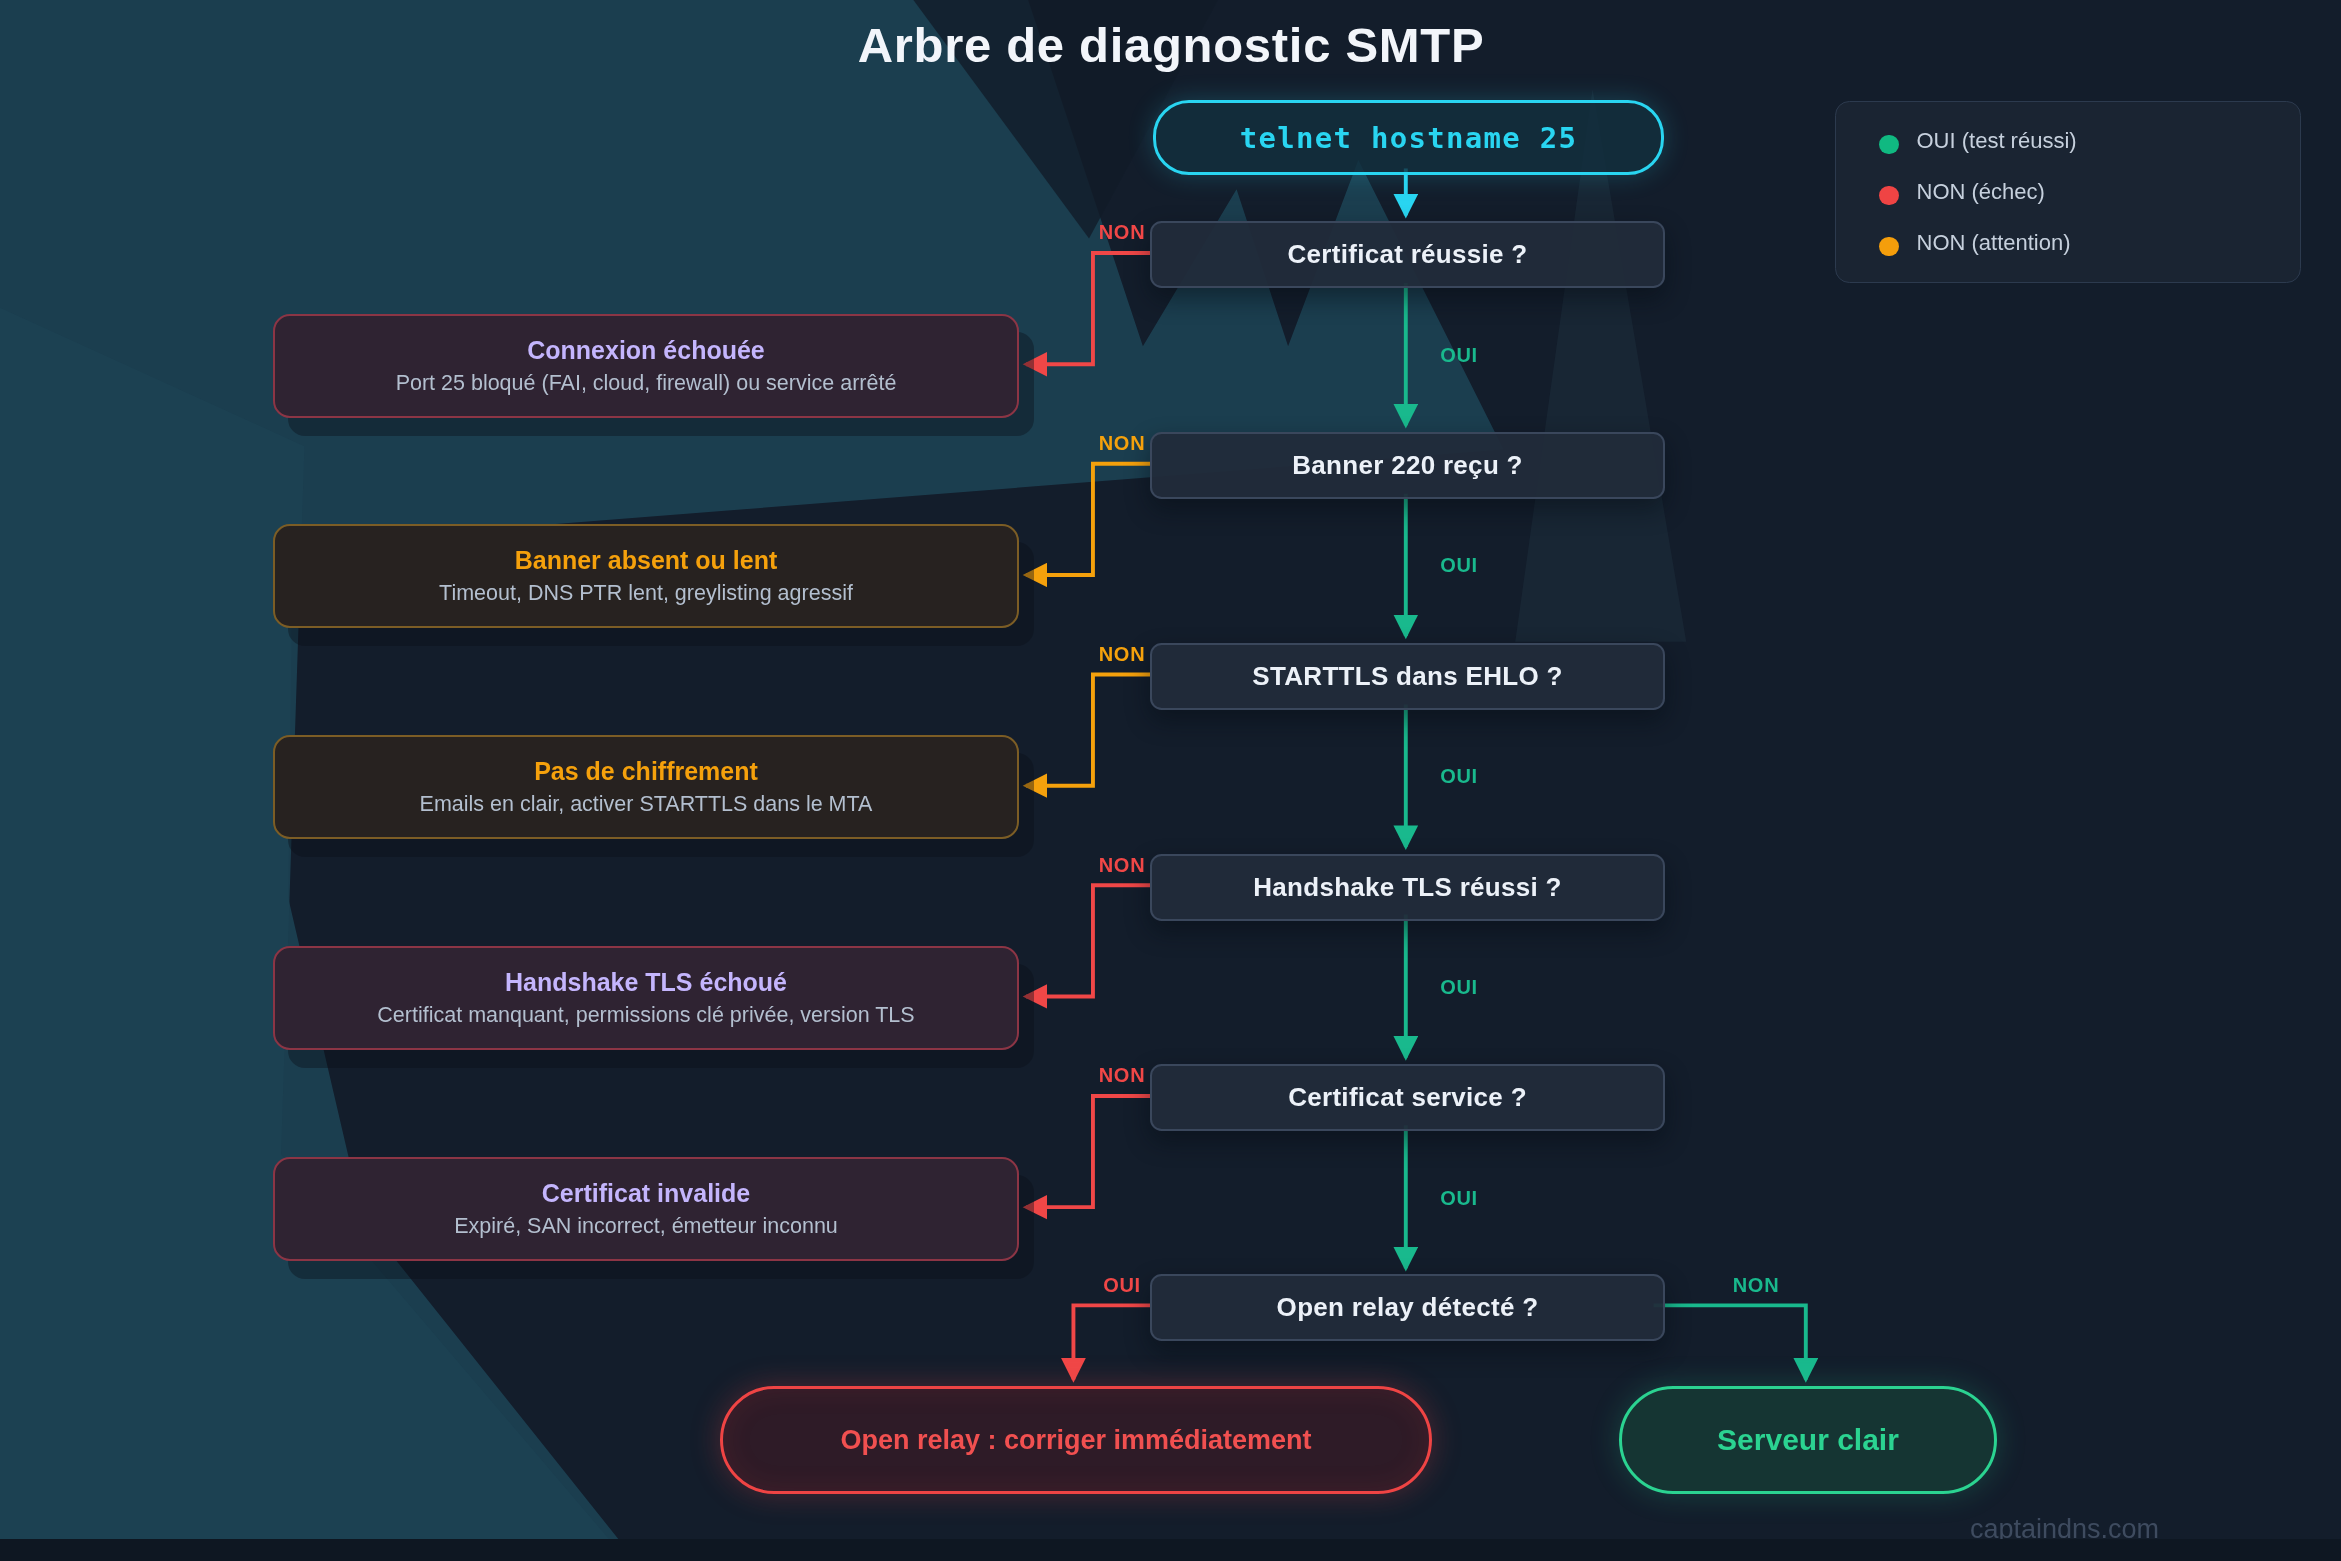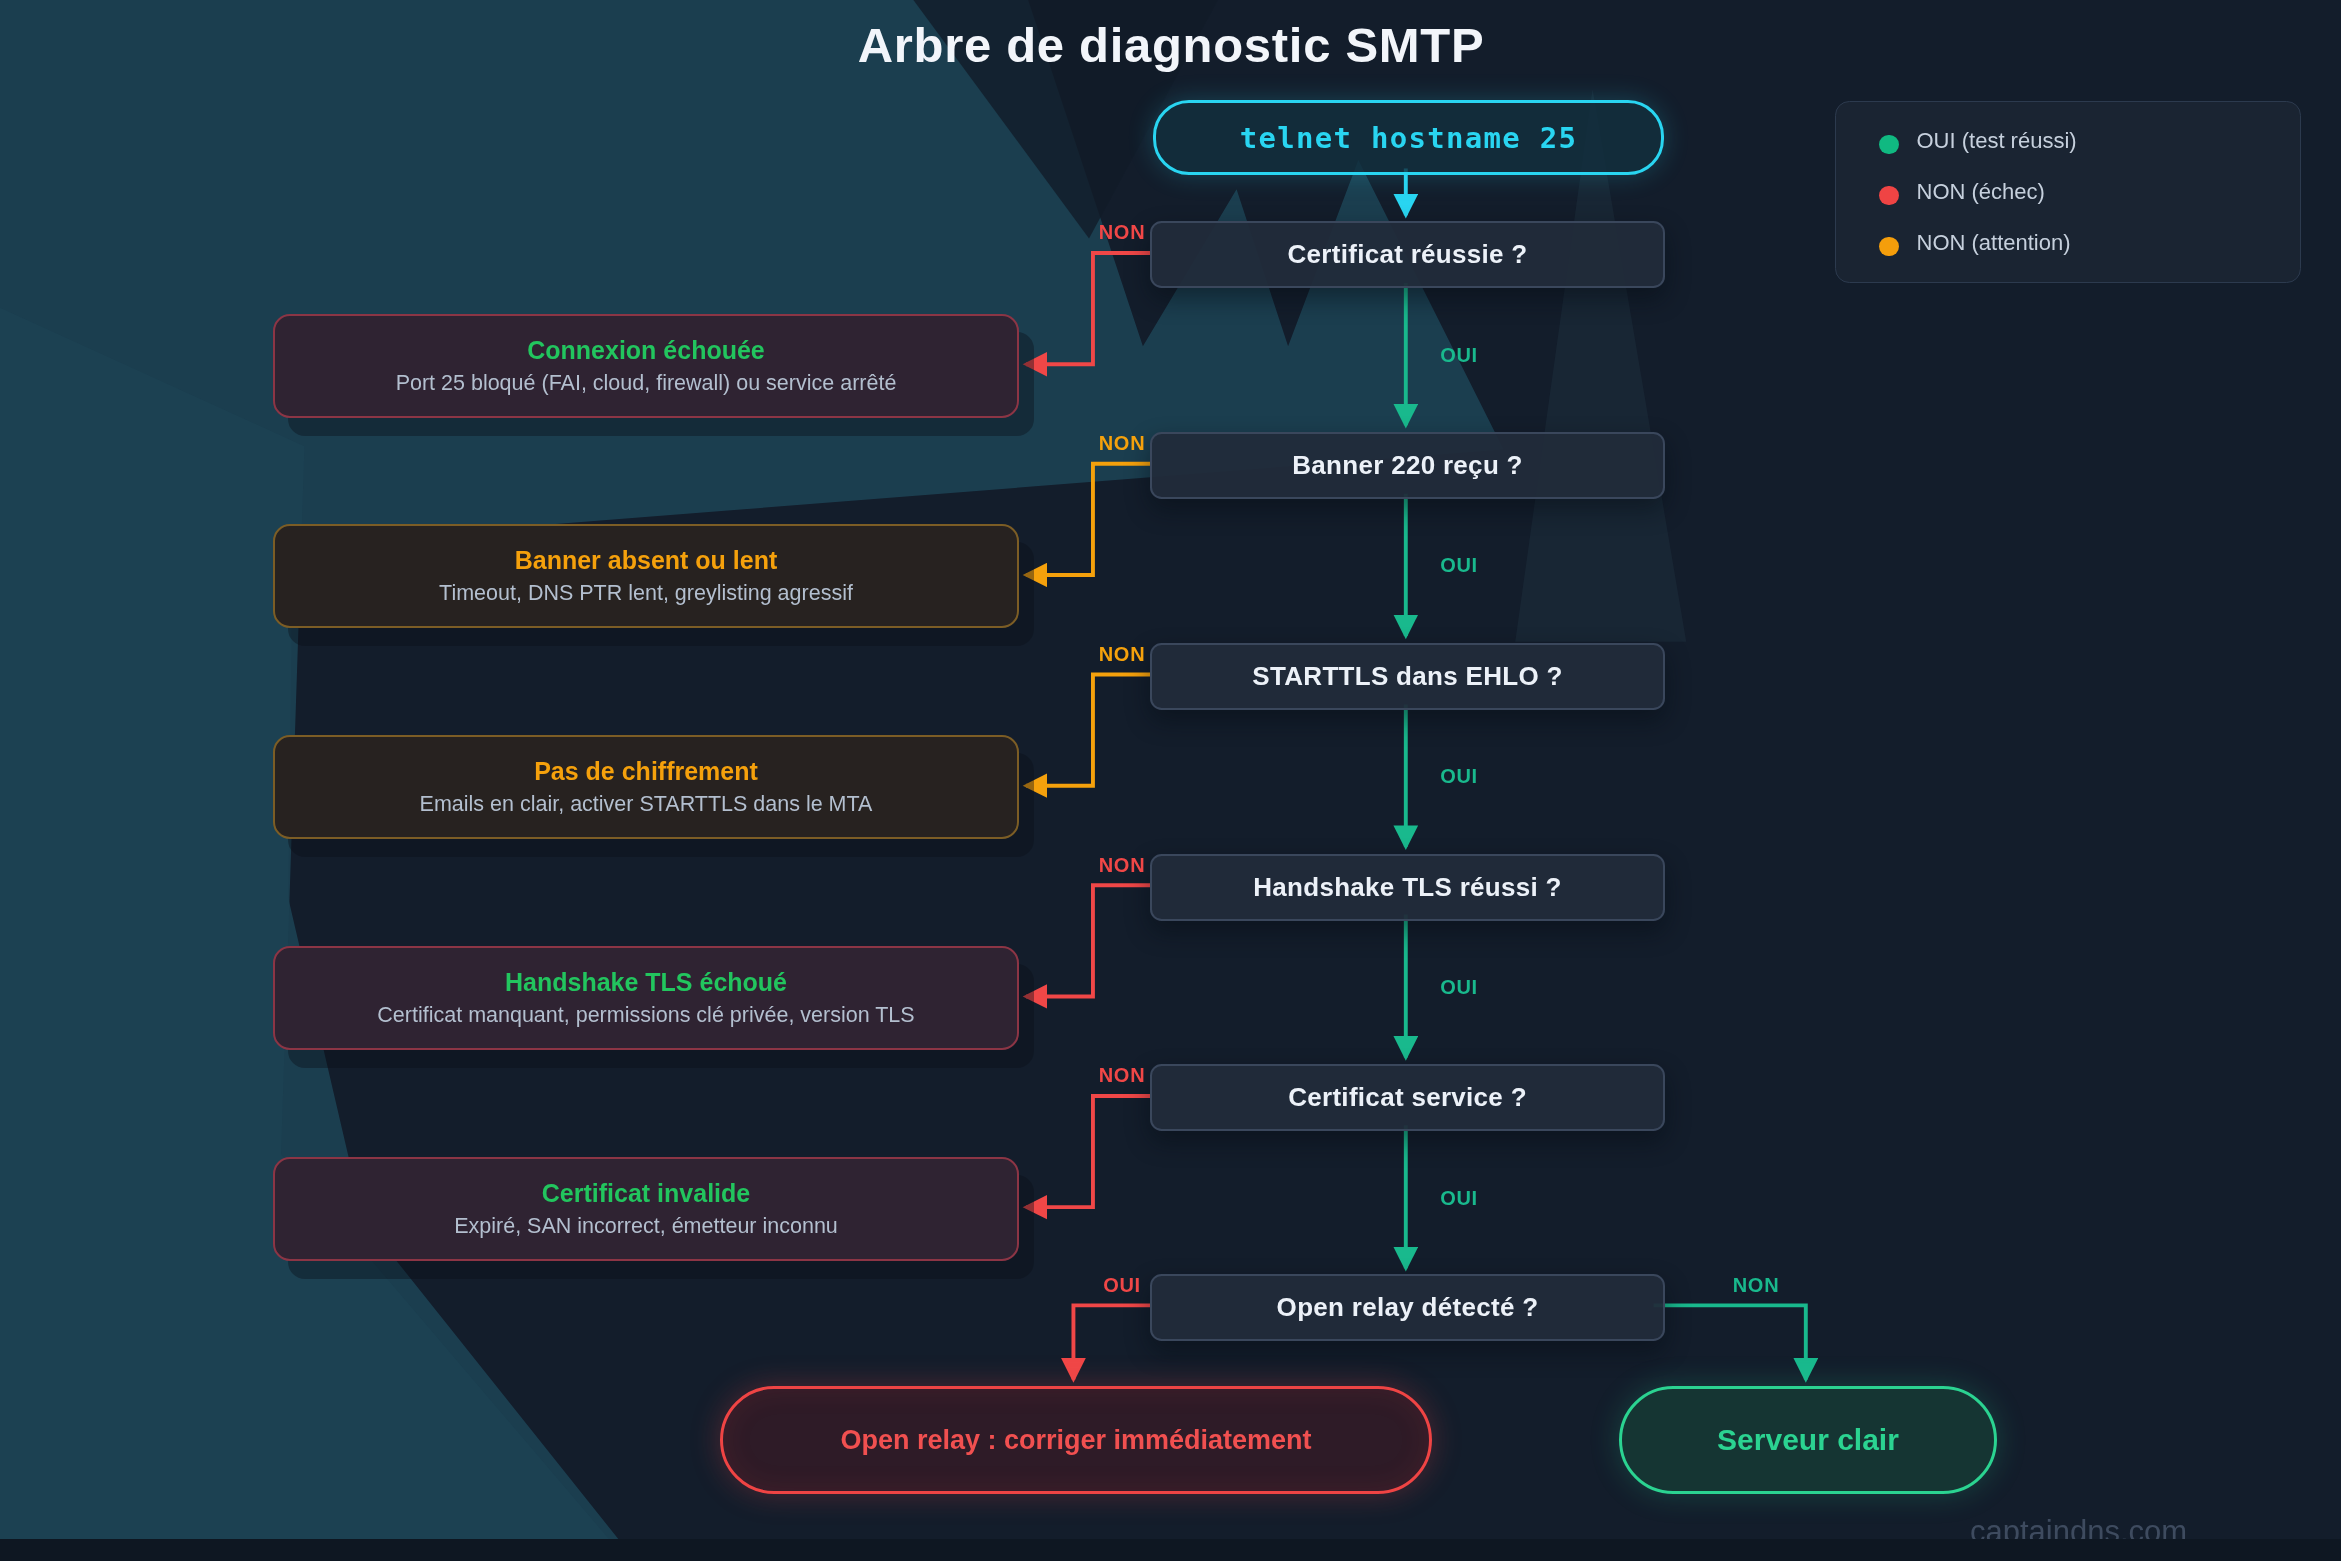--- a/index.html
+++ b/index.html
@@ -41,21 +41,21 @@
     display:flex;align-items:center;justify-content:center;
     box-shadow:0 10.4px 25px rgba(5,10,18,.45);}
   .qnode span{font-size:26px;font-weight:600;color:#ecf1f8;letter-spacing:0.3px;}
   
   .fbox{position:absolute;left:273px;width:742px;height:100px;border-radius:17px;
     display:flex;flex-direction:column;align-items:center;justify-content:center;gap:5.2px;
     filter:drop-shadow(15.6px 18px 0 rgba(9,14,24,.40));}
   .fbox.error{background:#2f2332;border:2px solid #8c3545;}
   .fbox.warning{background:#272220;border:2px solid #7c5d25;}
   .ftitle{font-size:25px;font-weight:700;}
-  .error .ftitle{color:#22c55e;}
+  .error .ftitle{color:#c4b5fd;}
   .warning .ftitle{color:#f5a10c;}
   .fdetail{font-size:21.5px;color:#b3bfcf;}
   
   .terminal{position:absolute;border-radius:56px;display:flex;align-items:center;justify-content:center;}
   .terminal.fail{left:720px;top:1386px;width:706px;height:102px;border:3.9px solid #ef4444;
     background:rgba(70,26,36,.55);
     box-shadow:0 0 30px rgba(239,68,68,.28), inset 0 0 29px rgba(239,68,68,.10);}
   .terminal.fail span{color:#f15050;font-size:27px;font-weight:700;}
   .terminal.ok{left:1619px;top:1386px;width:372px;height:102px;border:3.9px solid #2bd391;
     background:rgba(22,62,54,.72);
@@ -69,21 +69,21 @@
   .c-orange{color:#f5a10c;}
   
   .legend{position:absolute;left:1835px;top:101px;width:466px;height:182px;
     background:rgba(27,37,51,.88);border:1.3px solid #2c3a4e;border-radius:14.3px;
     display:flex;flex-direction:column;justify-content:center;gap:25px;
     padding-left:43px;box-sizing:border-box;}
   .lrow{display:flex;align-items:flex-end;gap:18px;}
   .ldot{width:19.5px;height:19.5px;border-radius:50%;flex:0 0 auto;}
   .lrow span{font-size:22px;color:#c6d0dd;}
   
-  .watermark{position:absolute;left:1970px;top:1514px;font-size:31px;color:#3e4b5f;}
+  .watermark{position:absolute;left:1970px;top:1514px;font-size:27px;color:#3e4b5f;}
   svg.connectors{position:absolute;inset:0;pointer-events:none;}
 </style>
 </head>
 <body>
 
 <div class="stage">
 
   <div class="shape teal-main"></div>
   <div class="shape teal-left"></div>
   <div class="shape navy-wedge"></div>

